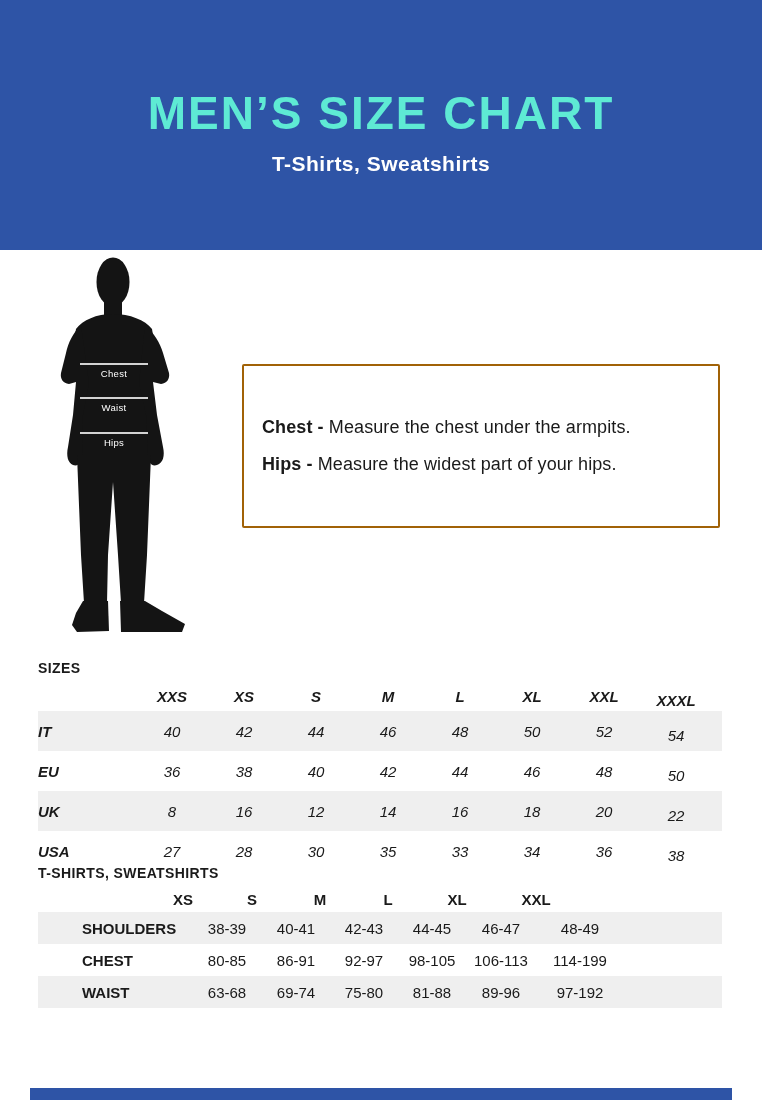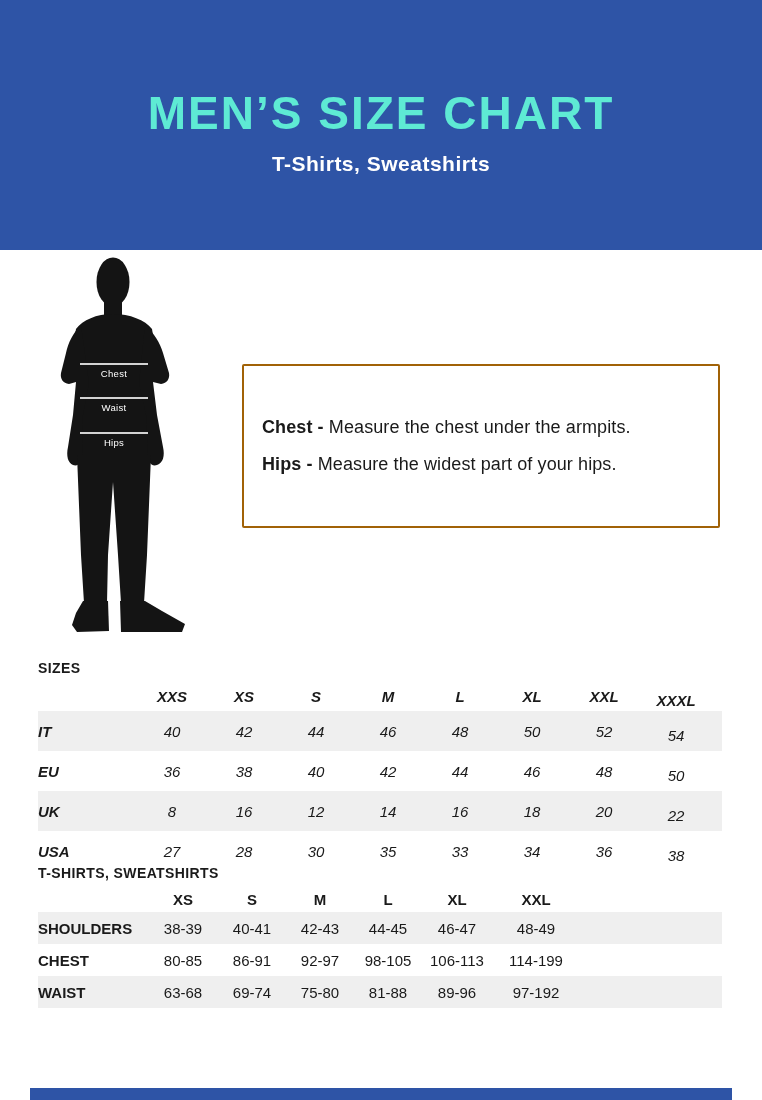--- a/index.html
+++ b/index.html
@@ -49,21 +49,21 @@
   .cell.lab { text-align:left; font-weight:bold; }
   .cell.fill { flex:1; }
 
   .sizes .hrow { height:29px; margin-top:5px; }
   .sizes .drow { height:40px; }
   .sizes .cell { width:72px;font-style:italic; }
   .sizes .cell.lab { width:98px; }
   .sizes .row .cell:nth-child(9) { position:relative; top:4px; }
 
   .tsh .hrow { height:26px; margin-top:4px; }
-  .tsh .drow { height:32px; }
+  .tsh .drow { height:32px;padding-left:44px; }
   .tsh .cell:nth-child(1) { width:110px; }
   .tsh .cell:nth-child(2) { width:70px; }
   .tsh .cell:nth-child(3) { width:68px; }
   .tsh .cell:nth-child(4) { width:68px; }
   .tsh .cell:nth-child(5) { width:68px; }
   .tsh .cell:nth-child(6) { width:70px; }
   .tsh .cell:nth-child(7) { width:88px; }
 
   
   .footer-bar { position:absolute; left:30px; top:1088px; width:702px; height:12px;

